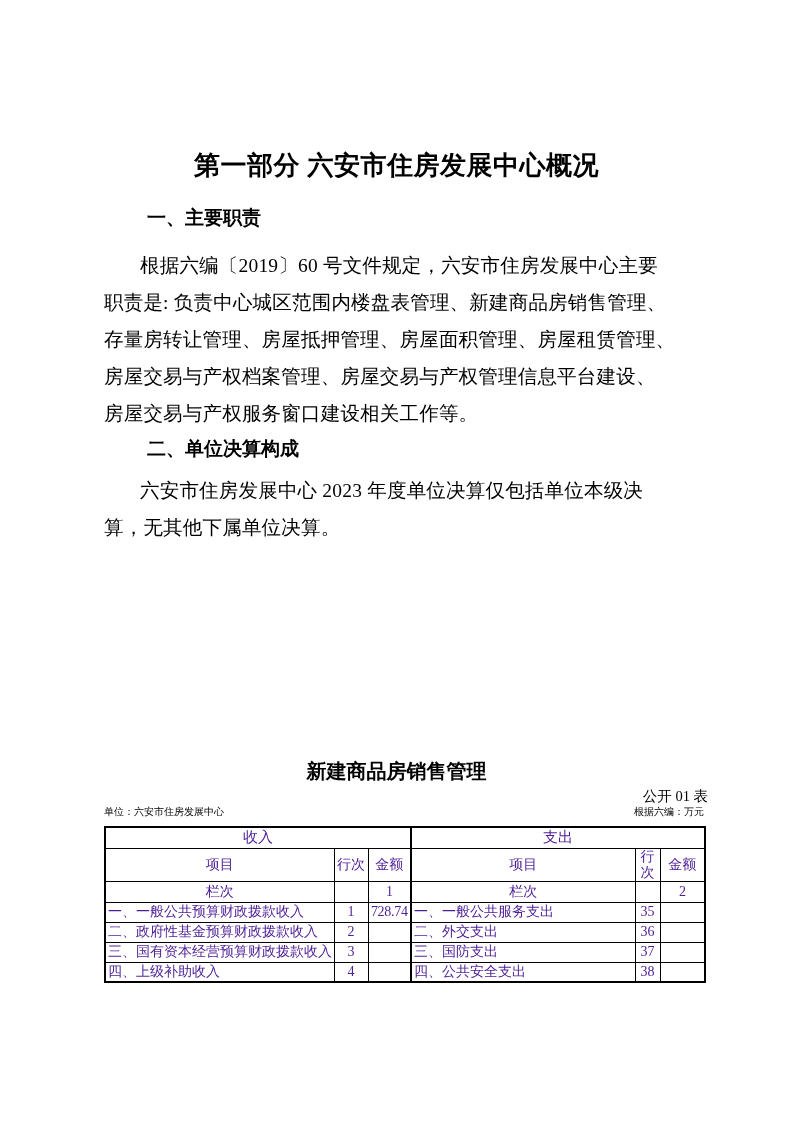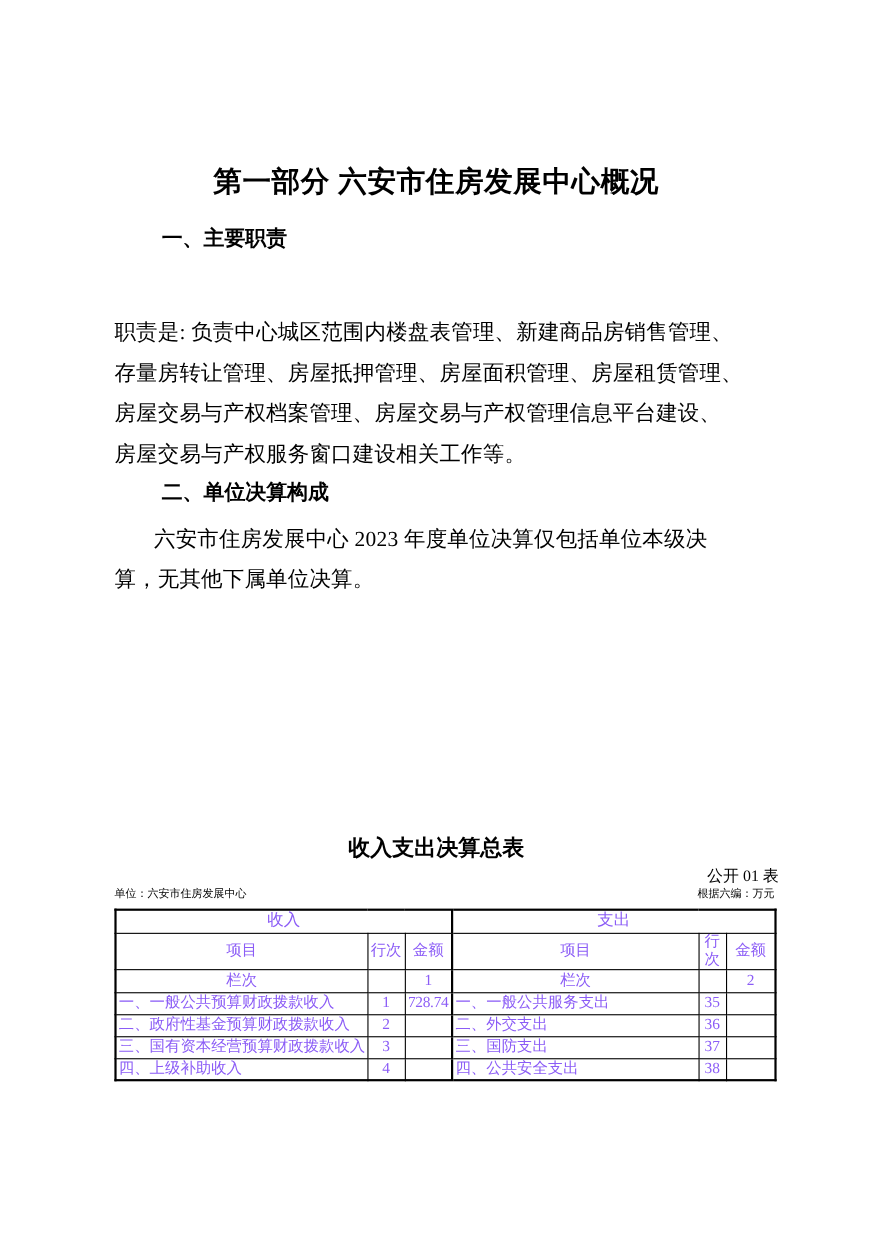--- a/index.html
+++ b/index.html
@@ -89,21 +89,21 @@
   #summary-table {
     position: absolute;
     top: 826px;
     left: 104px;
     width: 600px;
     border-collapse: collapse;
     table-layout: fixed;
     border: 2px solid #000;
     font-family: "Liberation Serif", serif;
     font-size: 14px;
-    color: #8b5cf6;
+    color: #4c1d95;
   }
   #summary-table td, #summary-table th {
     border: 1px solid #000;
     padding: 0;
     font-weight: normal;
     text-align: center;
     vertical-align: middle;
     overflow: visible;
     line-height: 1.15;
   }
@@ -133,32 +133,33 @@
 </style>
 </head>
 <body>
 
 <div id="page">
 
   <div id="part1-title" class="part-title">第一部分 六安市住房发展中心概况</div>
 
   <div id="section1-heading" class="section-heading">一、主要职责</div>
 
+  <div class="body-line indent" style="top:252px">根据六编〔2019〕60 号文件规定，六安市住房发展中心主要</div>
   <div class="body-line" style="top:289px">职责是: 负责中心城区范围内楼盘表管理、新建商品房销售管理、</div>
   <div class="body-line" style="top:326px">存量房转让管理、房屋抵押管理、房屋面积管理、房屋租赁管理、</div>
   <div class="body-line" style="top:363px">房屋交易与产权档案管理、房屋交易与产权管理信息平台建设、</div>
   <div class="body-line" style="top:400px">房屋交易与产权服务窗口建设相关工作等。</div>
 
   <div id="section2-heading" class="section-heading">二、单位决算构成</div>
 
   <div class="body-line indent" style="top:477px">六安市住房发展中心 2023 年度单位决算仅包括单位本级决</div>
   <div class="body-line" style="top:514px">算，无其他下属单位决算。</div>
 
 
-  <div id="table-title">收入支出决算总表</div>
+  <div id="table-title">新建商品房销售管理</div>
 
   <div id="form-label">公开 01 表</div>
 
   <div id="unit-row">
     <span>单位：六安市住房发展中心</span>
     <span>根据六编：万元</span>
   </div>
 
   <table id="summary-table">
     <colgroup>

